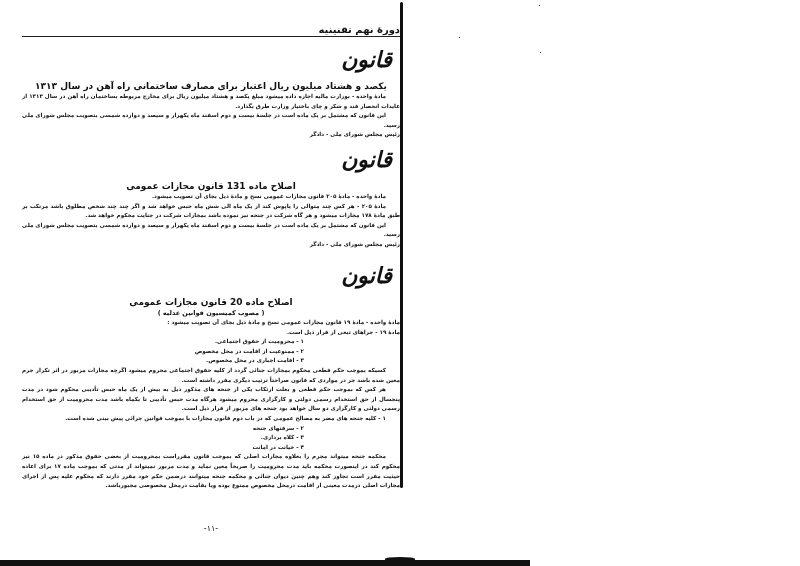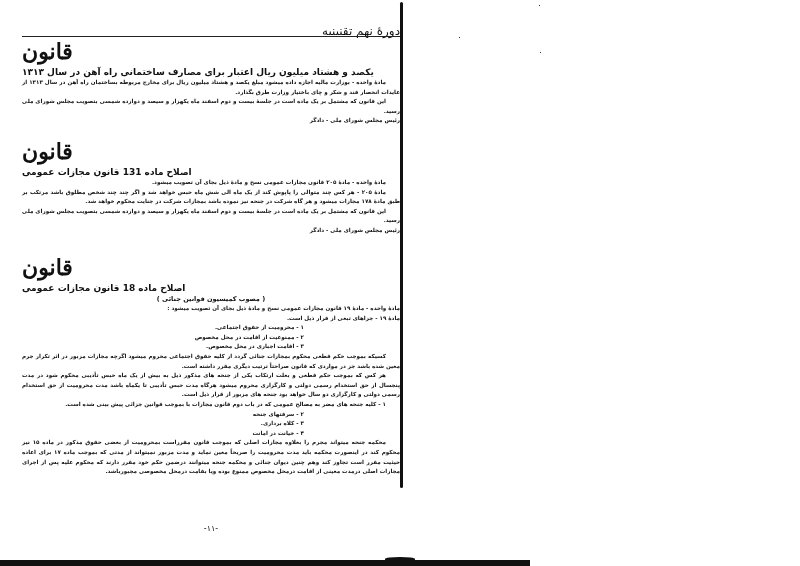--- a/index.html
+++ b/index.html
@@ -35,44 +35,45 @@
       position: absolute;
       left: 385px; top: 557px;
       width: 30px; height: 4px;
       background: #111111;
       border-radius: 50% 50% 0 0;
     }
     .running-head {
       position: absolute;
       right: 0; top: 24px;
       direction: rtl;
-      font-size: 12px;
-      font-weight: normal;
+      font-size: 10px;
+      font-weight: bold;
     }
     .head-rule {
       position: absolute;
       left: 0; top: 36px;
       width: 378px; height: 1px;
       background: #222222;
     }
     .law {
       position: absolute;
       left: 0; width: 378px;
       direction: rtl;
     }
     .law-title {
-      text-align: left;
+      text-align: right;
       font-family: "DejaVu Serif", serif;
       font-weight: bold;
       font-size: 22px;
       line-height: 26px;
-      margin: 0;
+      margin: 8px;
+      font-style: italic;
     }
     .law-subtitle {
-      text-align: left;
+      text-align: center;
       font-weight: bold;
       font-size: 9px;
       line-height: 12px;
       margin: 2px 0 0 0;
     }
     .law-note {
       text-align: center;
       font-size: 6.5px;
       line-height: 10px;
       font-weight: bold;
@@ -137,22 +138,22 @@
     <p class="para">مادهٔ واحده - مادهٔ ۲۰۵ قانون مجازات عمومی نسخ و مادهٔ ذیل بجای آن تصویب میشود.</p>
     <p class="para">مادهٔ ۲۰۵ - هر کس چند متوالی را پاپوش کند از یک ماه الی شش ماه حبس خواهد شد و اگر چند چند شخص مطلوق باشد مرتکب بر طبق مادهٔ ۱۷۸ مجازات میشود و هر گاه شرکت در جنحه نیز نموده باشد بمجازات شرکت در جنایت محکوم خواهد شد.</p>
     <p class="para">این قانون که مشتمل بر یک ماده است در جلسهٔ بیست و دوم اسفند ماه یکهزار و سیصد و دوازده شمسی بتصویب مجلس شورای ملی رسید.</p>
     <div class="signature">
       <span>رئیس مجلس شورای ملی - دادگر</span>
     </div>
   </section>
 
   <section class="law" style="top:254px;">
     <h1 class="law-title">قانون</h1>
-    <div class="law-subtitle">اصلاح ماده 18 قانون مجازات عمومی</div>
-    <div class="law-note">( مصوب کمیسیون قوانین جنائی )</div>
+    <div class="law-subtitle">اصلاح ماده 20 قانون مجازات عمومی</div>
+    <div class="law-note">( مصوب کمیسیون قوانین عدلیه )</div>
     <p class="para noindent">مادهٔ واحده - مادهٔ ۱۹ قانون مجازات عمومی نسخ و مادهٔ ذیل بجای آن تصویب میشود :</p>
     <p class="para noindent">مادهٔ ۱۹ - جزاهای تبعی از قرار ذیل است.</p>
     <div class="list-item">۱ - محرومیت از حقوق اجتماعی.</div>
     <div class="list-item">۲ - ممنوعیت از اقامت در محل مخصوص</div>
     <div class="list-item">۳ - اقامت اجباری در محل مخصوص.</div>
     <p class="para">کسیکه بموجب حکم قطعی محکوم بمجازات جنائی گردد از کلیه حقوق اجتماعی محروم میشود اگرچه مجازات مزبور در اثر تکرار جرم معین شده باشد جز در مواردی که قانون صراحتاً ترتیب دیگری مقرر داشته است.</p>
     <p class="para">هر کس که بموجب حکم قطعی و بعلت ارتکاب یکی از جنحه های مذکور ذیل به بیش از یک ماه حبس تأدیبی محکوم شود در مدت پنجسال از حق استخدام رسمی دولتی و کارگزاری محروم میشود هرگاه مدت حبس تأدیبی تا یکماه باشد مدت محرومیت از حق استخدام رسمی دولتی و کارگزاری دو سال خواهد بود جنحه های مزبور از قرار ذیل است.</p>
     <p class="para">۱ - کلیه جنحه های مضر به مصالح عمومی که در باب دوم قانون مجازات با بموجب قوانین جزائی پیش بینی شده است.</p>
     <div class="list-item">۲ - سرقتهای جنحه</div>
     <div class="list-item">۳ - کلاه برداری.</div>

